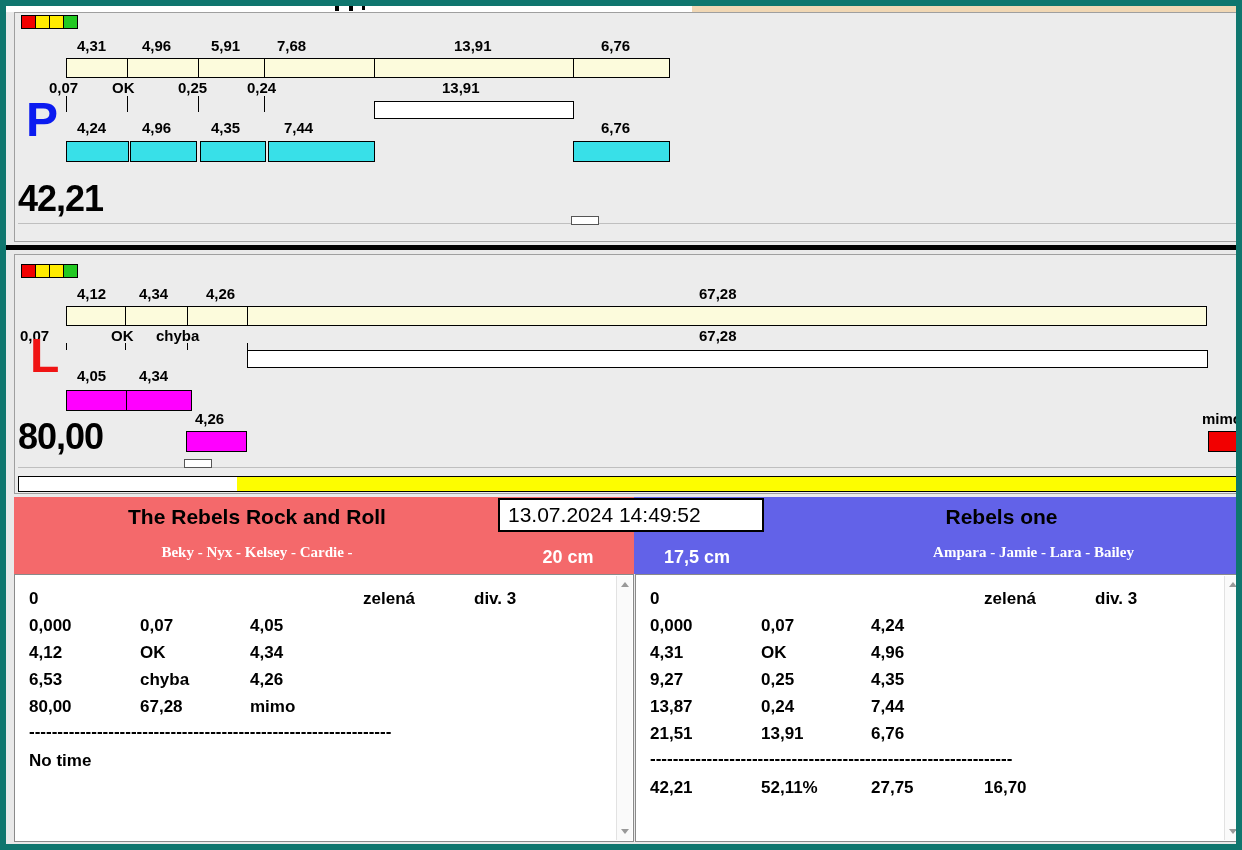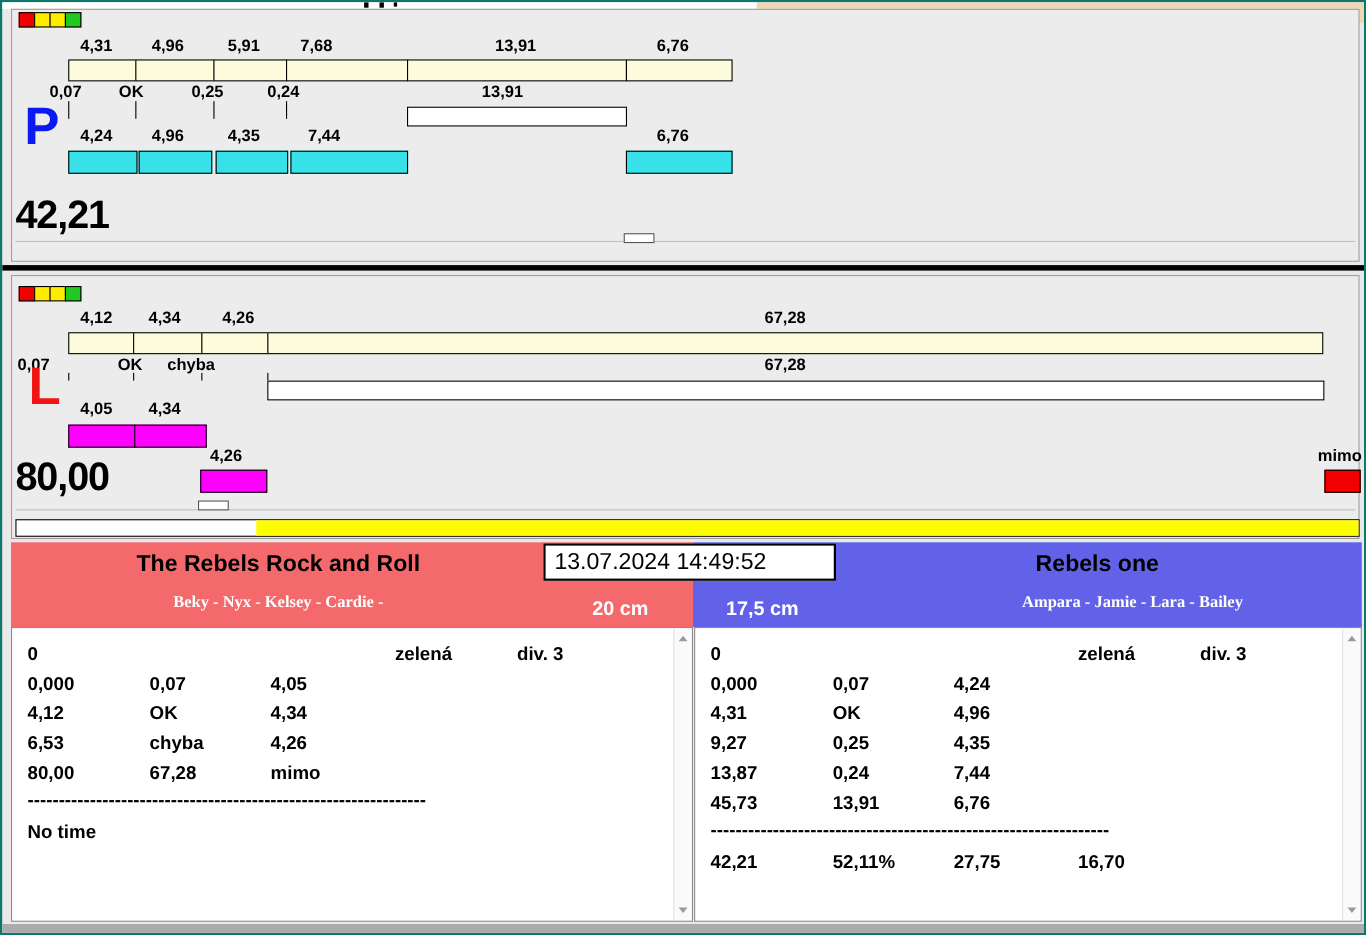--- a/index.html
+++ b/index.html
@@ -1,16 +1,16 @@
 <!DOCTYPE html>
 <html><head>
 <meta charset="utf-8">
 <style>
   html,body{margin:0;padding:0;background:#c9c9c9;}
-  #app{position:relative;width:1242px;height:850px;box-sizing:border-box;border:2px solid #0f766e;
+  #app{position:relative;width:1242px;height:850px;box-sizing:border-box;border:6px solid #0f766e;
        background:#e9e9e9;overflow:hidden;font-family:"Liberation Sans",sans-serif;}
   .abs{position:absolute;}
   .frame{position:absolute;border:1px solid #9f9f9f;background:#ececec;box-sizing:border-box;}
   .lights{position:absolute;display:flex;}
   .lite{width:13px;height:12px;border:1px solid #000;margin-right:-1px;display:inline-block;}
   .lbl{position:absolute;font-weight:bold;font-size:15px;white-space:nowrap;color:#000;}
   .seg{position:absolute;border:1px solid #000;box-sizing:border-box;}
   .cream{background:#fcfbdc;}
   .cyan{background:#38e0e8;}
   .magenta{background:#ff00ff;}
@@ -235,21 +235,21 @@
           <span class="tcell" style="left: 14px;">9,27</span>
           <span class="tcell" style="left: 125px;">0,25</span>
           <span class="tcell" style="left: 235px;">4,35</span>
         </div>
         <div class="trow" style="top: 118px;">
           <span class="tcell" style="left: 14px;">13,87</span>
           <span class="tcell" style="left: 125px;">0,24</span>
           <span class="tcell" style="left: 235px;">7,44</span>
         </div>
         <div class="trow" style="top: 145px;">
-          <span class="tcell" style="left: 14px;">45,73</span>
+          <span class="tcell" style="left: 14px;">21,51</span>
           <span class="tcell" style="left: 125px;">13,91</span>
           <span class="tcell" style="left: 235px;">6,76</span>
         </div>
         <div class="trow" style="top: 170px;">
           <span class="tcell" style="left: 14px;">----------------------------------------------------------------</span>
         </div>
         <div class="trow" style="top: 199px;">
           <span class="tcell" style="left: 14px;">42,21</span>
           <span class="tcell" style="left: 125px;">52,11%</span>
           <span class="tcell" style="left: 235px;">27,75</span>

